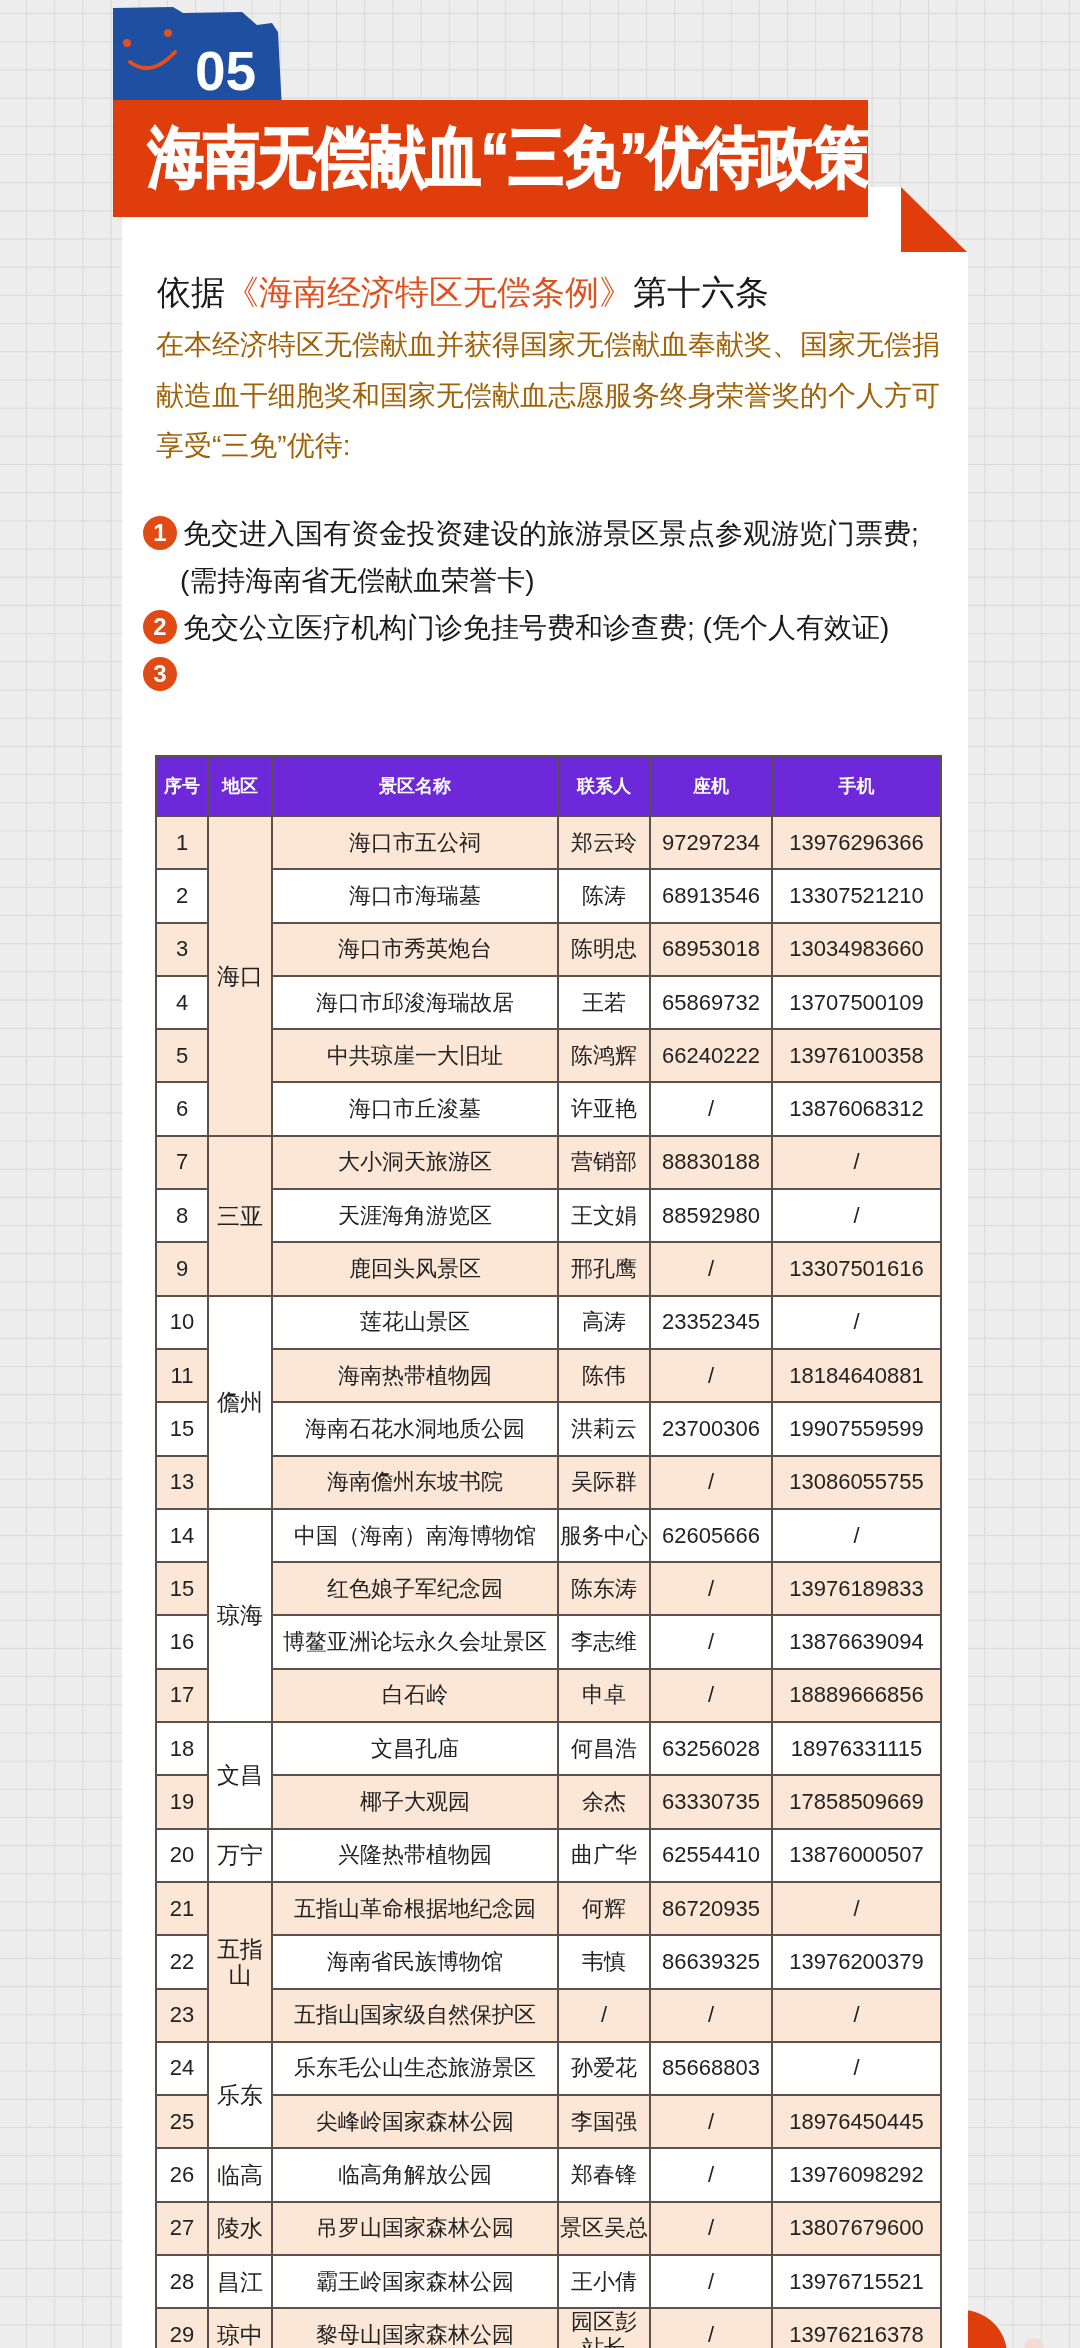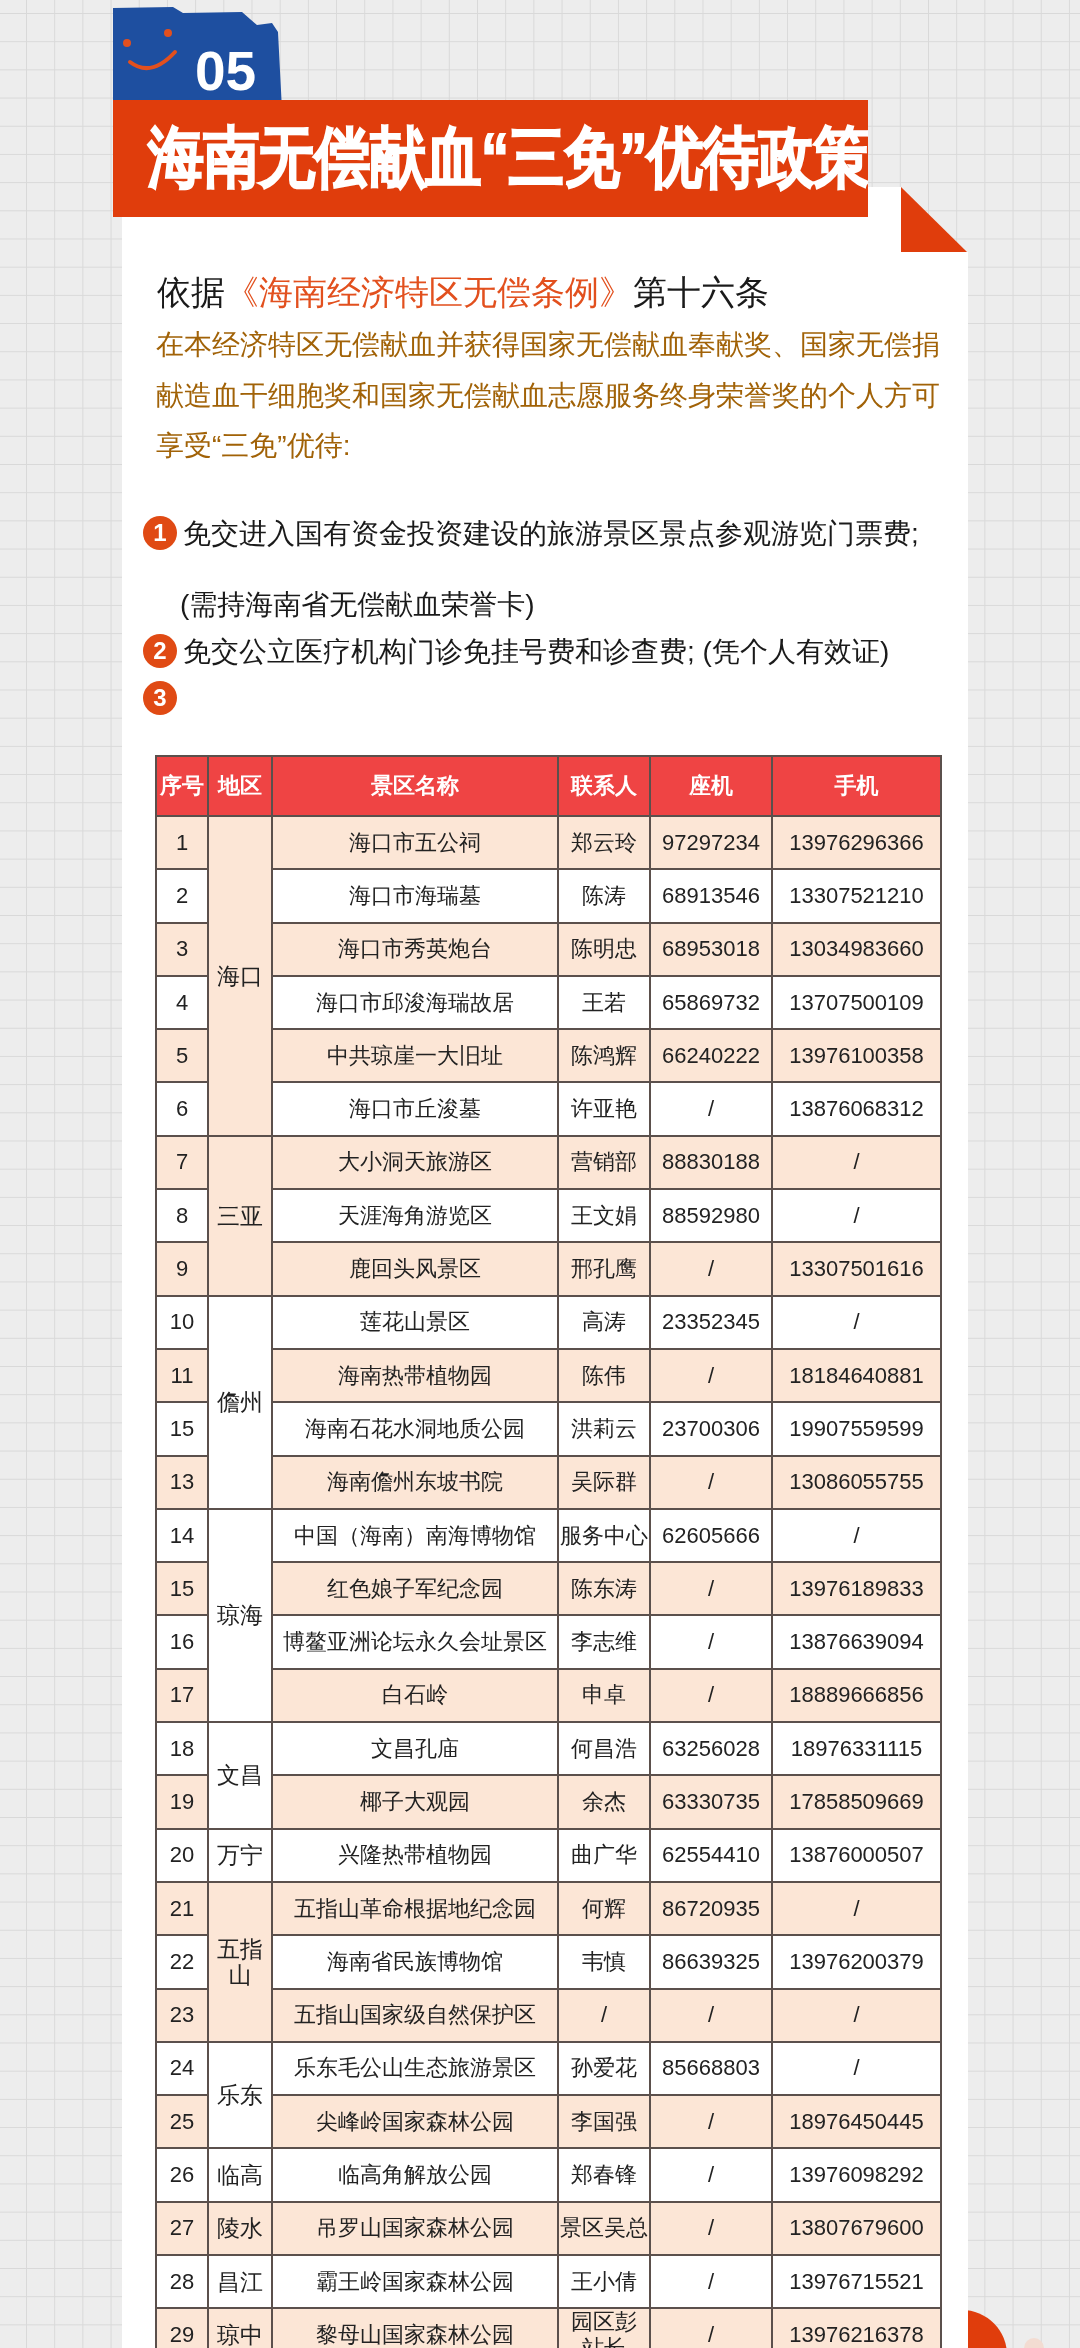--- a/index.html
+++ b/index.html
@@ -41,26 +41,26 @@
   
   .content { z-index: 7; }
   .basis { left: 157px; top: 272px; font-size: 34px; line-height: 40px; white-space: nowrap; color: #1a1a1a; }
   .basis .reg { color: #e2501e; margin-top: 40px; }
   .intro { left: 156px; top: 320px; width: 788px; font-size: 28px; line-height: 50.5px; color: #a16207; }
 
   .benefits { left: 143px; top: 510px; width: 810px; margin: 0; padding: 0; list-style: none; }
   .benefit { display: flex; align-items: flex-start; font-size: 28px; line-height: 47px; color: #1a1a1a; }
   .num-badge { flex: 0 0 34px; width: 34px; height: 34px; margin-top: 6px; margin-right: 6px; border-radius: 50%;
     background: #e04a14; color: #fff; font-weight: 700; font-size: 24px; line-height: 34px; text-align: center; }
-  .benefit .note { display: block; margin-left: -3px; margin-top: 24px; }
+  .benefit .note { display: block; margin-left: -3px; }
 
   
   .tbl { left: 155px; top: 755px; width: 785px; border-collapse: collapse; table-layout: fixed; }
   .tbl th, .tbl td { border: 2px solid #5b504c; padding: 0; text-align: center; vertical-align: middle; }
-  .tbl th { background: #ef4444; color: #fff; font-size: 22px; font-weight: 700; height: 58px; }
+  .tbl th { background: #6d28d9; color: #fff; font-size: 18px; font-weight: 700; height: 58px; }
   .tbl td { font-size: 22px; line-height: 26px; height: 51.3px; background: #ffffff; color: #222; }
   .tbl tr.alt td { background: #fce6d6; }
   .tbl td.region { font-size: 23px; word-break: break-all; }
   .narrow { display: inline-block; width: 68px; }
 </style>
 </head>
 <body>
 
 <div class="abs deco-circle"></div>
 <div class="abs deco-dot"></div>

